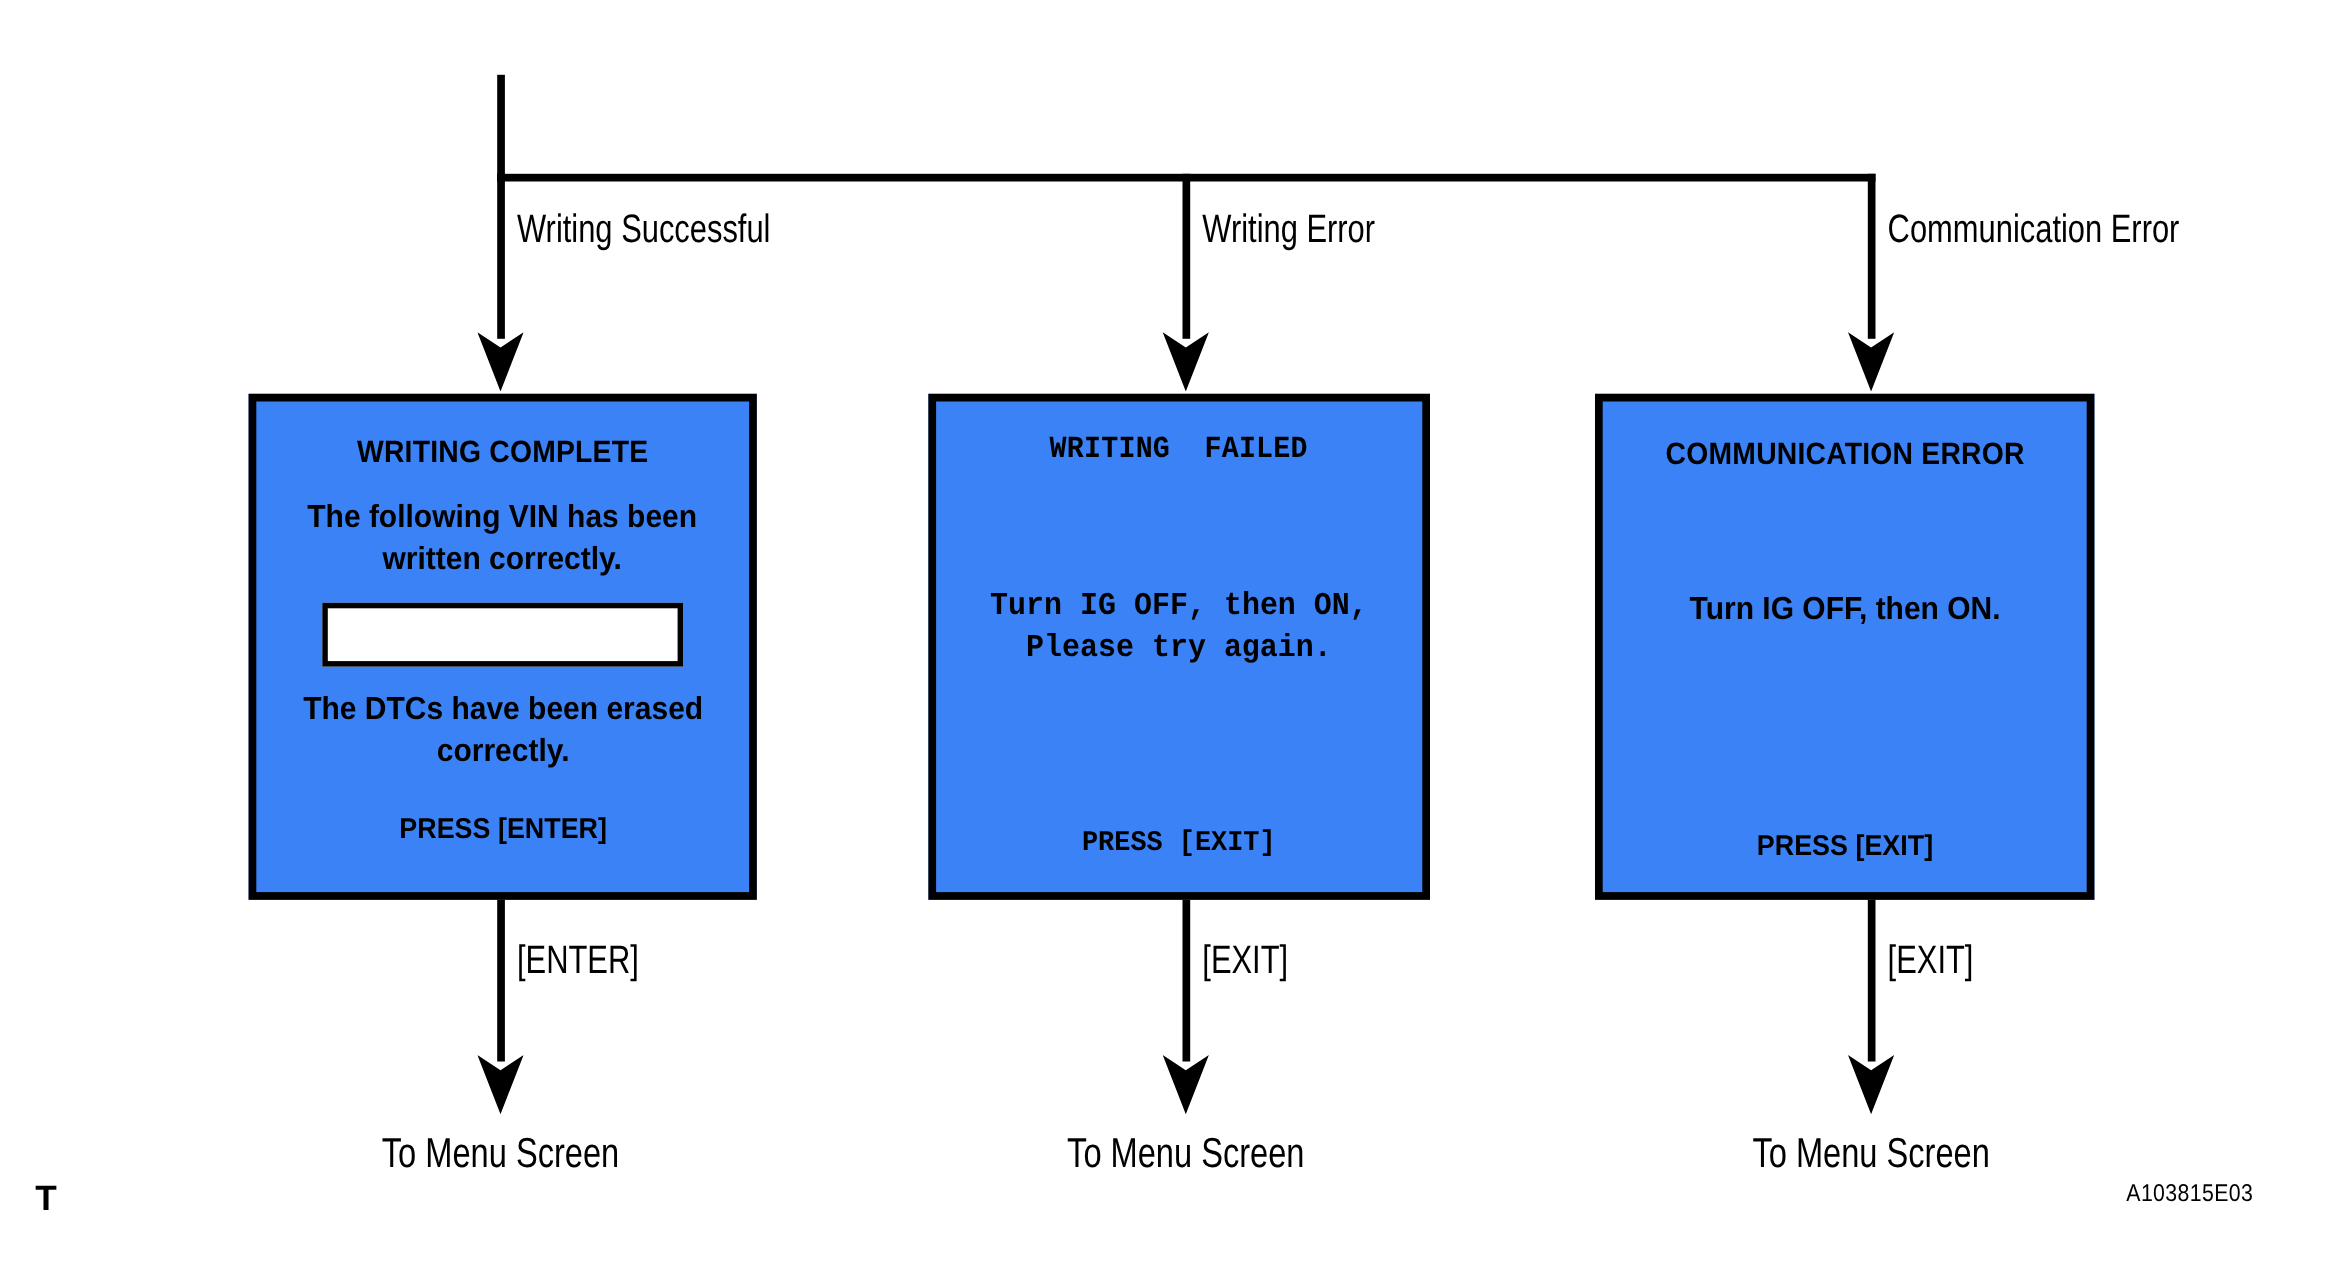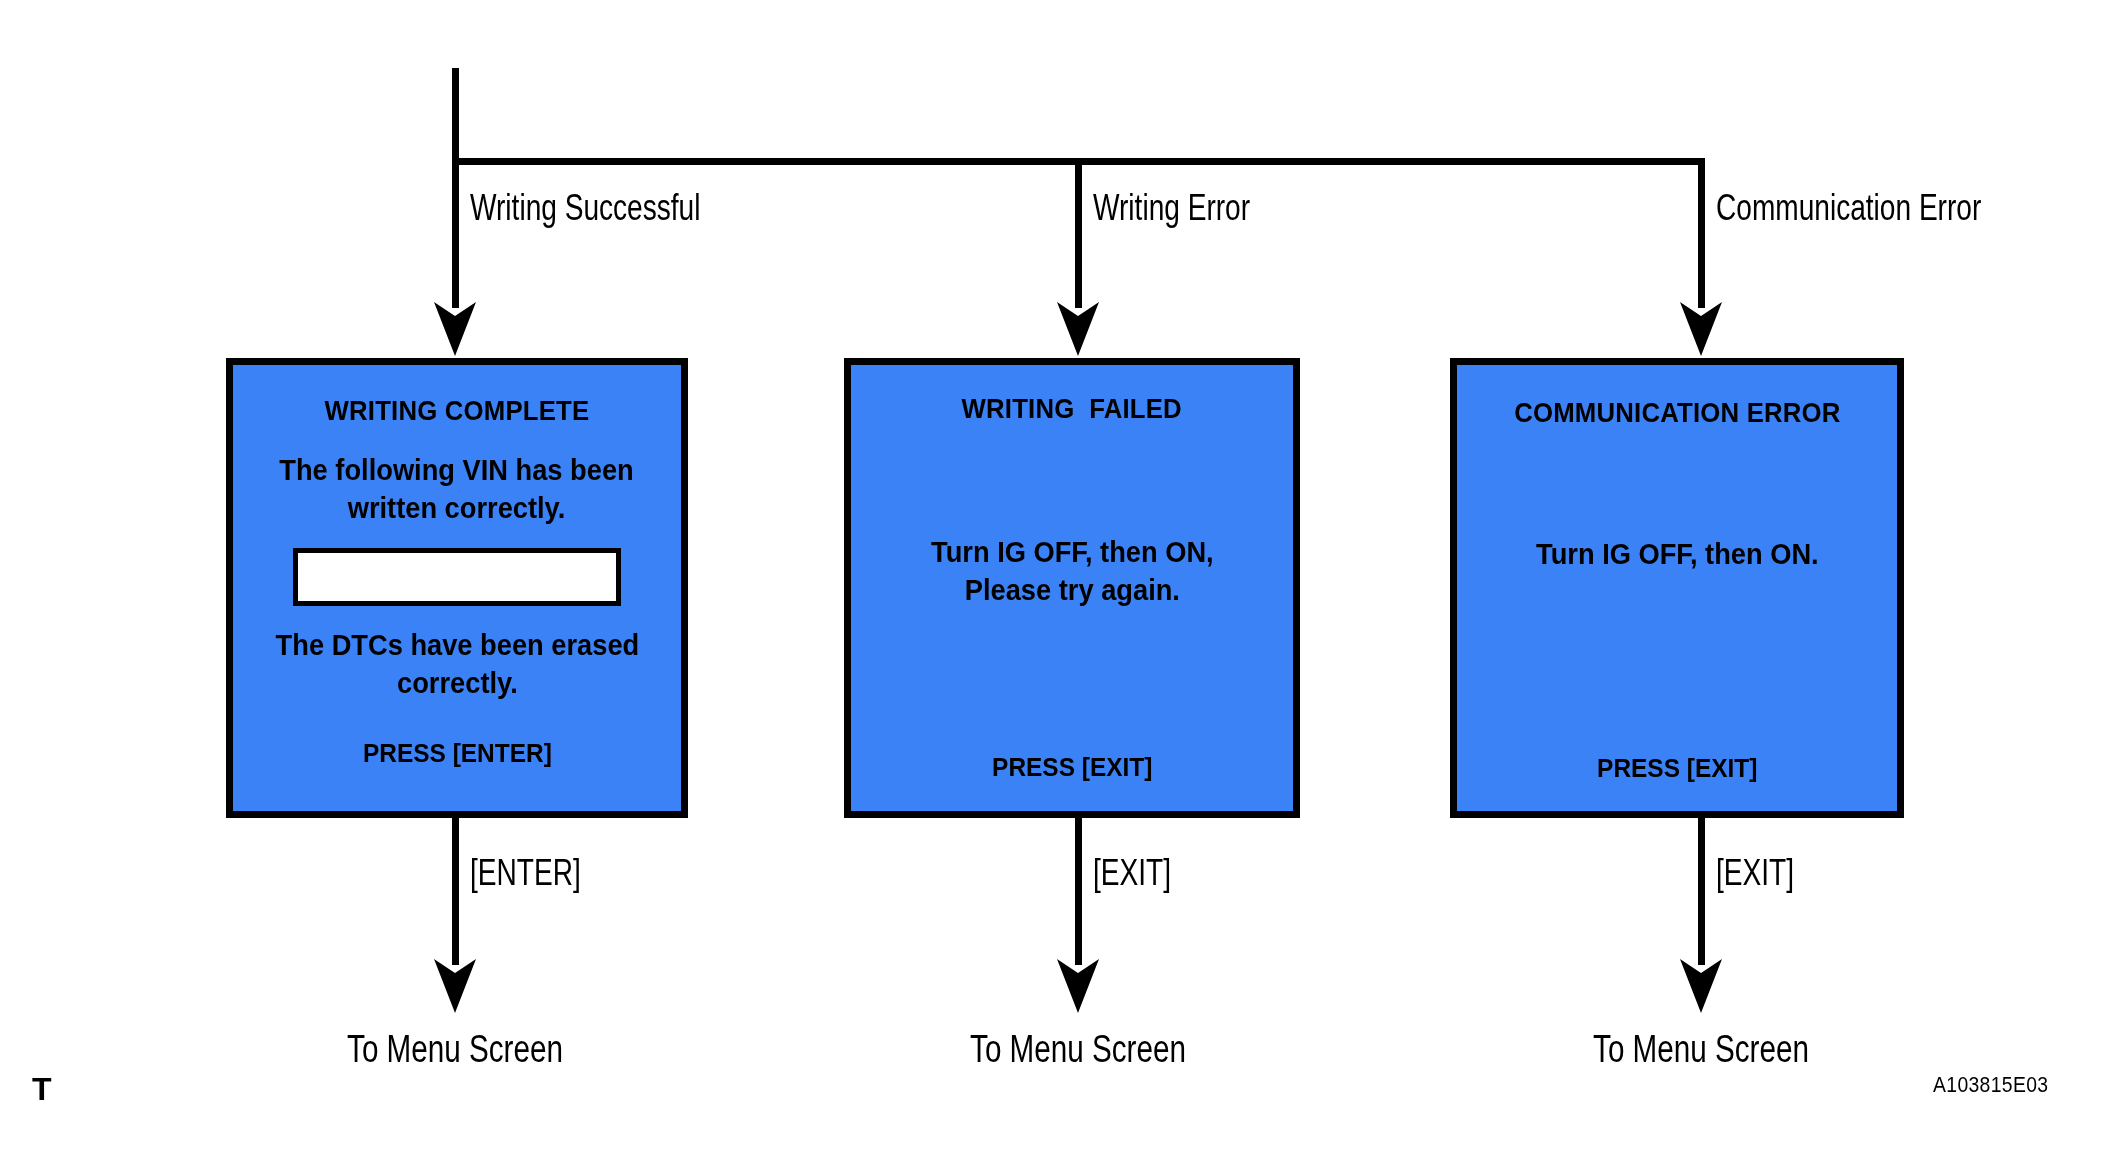--- a/index.html
+++ b/index.html
@@ -150,21 +150,21 @@
   <div class="terminal-label" style="left:255px; top:1030px; width:400px;">To Menu Screen</div>
 
   <div class="vline" style="left:1075px; top:158px; height:150px;"></div>
   <div class="arrowhead" style="left:1057px; top:300px;">
     <svg viewBox="0 0 42 56" preserveAspectRatio="none">
       <polygon points="21,56 0,2 21,16 42,2" fill="#000000"></polygon>
     </svg>
   </div>
   <div class="edge-label" style="left:1093px; top:190px;">Writing Error</div>
 
-  <div class="screen-box" style="left:844px; top:358px; width:456px; height:460px; padding-top:22px;">
+  <div class="screen-box" style="left:844px; top:358px; width:456px; height:460px; padding-top:22px;font-family:Liberation Mono, monospace;">
     <div class="screen-title" style="margin-top:6px;">WRITING  FAILED</div>
     <div class="screen-body" style="margin-top:108px;">
       <div>Turn IG OFF, then ON,</div>
       <div>Please try again.</div>
     </div>
     <div class="screen-footer" style="margin-top:142px;">PRESS [EXIT]</div>
   </div>
 
   <div class="vline" style="left:1075px; top:818px; height:147px;"></div>
   <div class="arrowhead" style="left:1057px; top:957px;">

